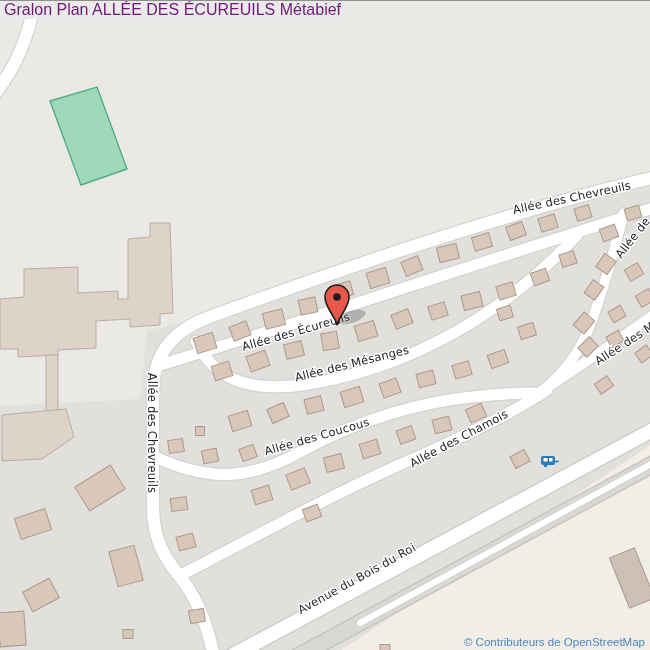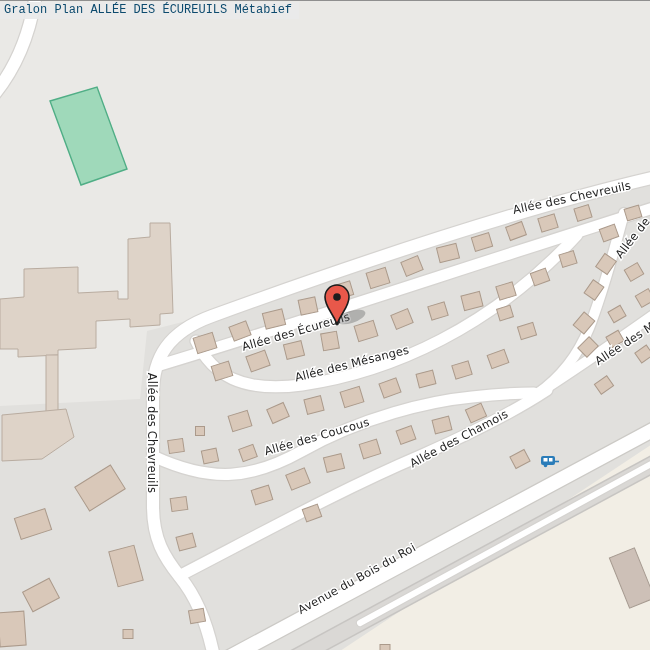--- a/index.html
+++ b/index.html
@@ -6,22 +6,22 @@
   .stage{
     position:relative;width:650px;height:650px;overflow:hidden;
     font-family:"Liberation Sans",sans-serif;
     background:#eae9e6;border-top:1px solid #8f8f8f;box-sizing:border-box;
   }
   .map-wrap{position:absolute;inset:0;cursor:grab;}
   svg{display:block;}
   .header-bar{
     position:absolute;top:1px;left:0;z-index:5;
     background:rgba(234,234,234,0.93);
-    color:#0c4a6e;font-size:12px;line-height:14px;
-    padding:1px 7px 2px 4px;white-space:nowrap;font-family:Liberation Mono, monospace;
+    color:#701a75;font-size:16px;line-height:14px;
+    padding:1px 7px 2px 4px;white-space:nowrap;
   }
   .attribution{
     position:absolute;right:5px;bottom:2px;z-index:5;
     font-size:11.5px;color:#4b87c5;text-decoration:none;
   }
   .street-label{
     font-family:"DejaVu Sans",sans-serif;
     font-size:11.5px;fill:#1f1f1f;
     stroke:#ffffff;stroke-width:2.8px;paint-order:stroke;
     letter-spacing:.2px;
@@ -151,13 +151,14 @@
           <ellipse cx="351" cy="316" rx="15" ry="6" fill="#4a4a4a" opacity="0.32" transform="rotate(-18 351 316)"></ellipse>
           <circle cx="337" cy="322" r="2.2" fill="#3a3a3a"></circle>
           <path d="M337,323 C331.5,310 325,305.5 325,296 A12,12 0 1 1 349,296 C349,305.5 342.5,310 337,323 Z" fill="#e8584a" stroke="#1d1d1d" stroke-width="1.6"></path>
           <circle cx="337" cy="296" r="3.8" fill="#1d1d1d"></circle>
         </g>
       </svg>
   </div>
   <div class="header-bar">
     <span>Gralon Plan ALLÉE DES ÉCUREUILS Métabief</span>
   </div>
+  <a class="attribution">© Contributeurs de OpenStreetMap</a>
 </div>
 
 </body></html>

